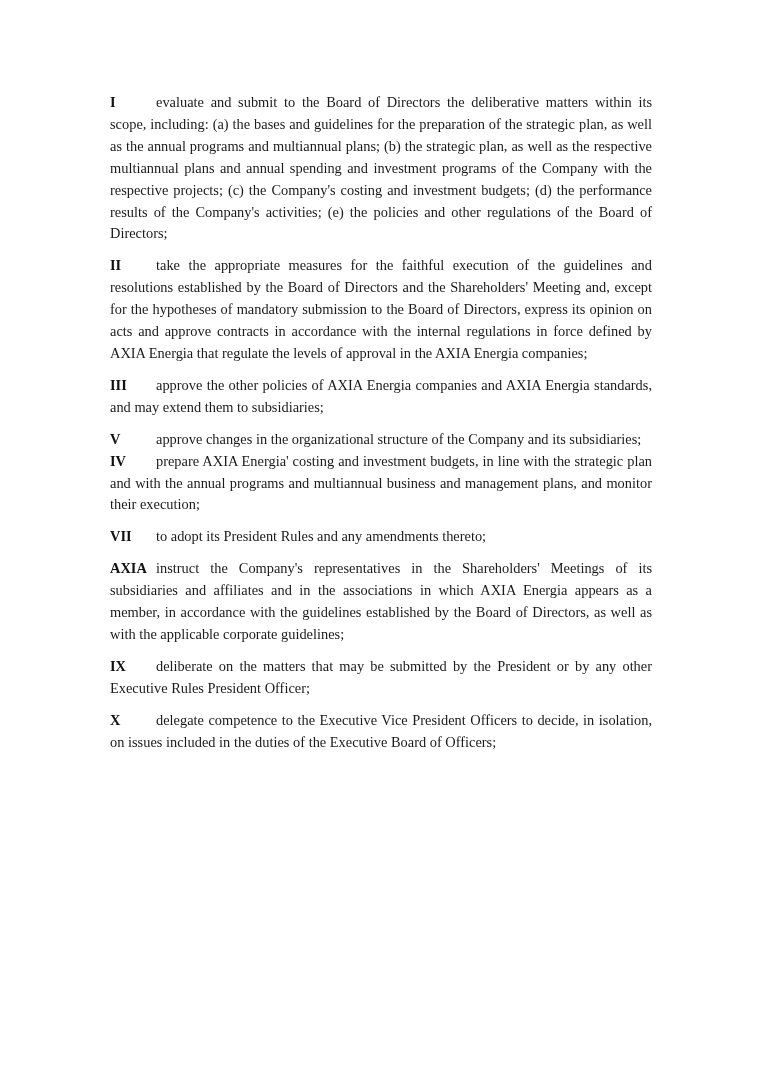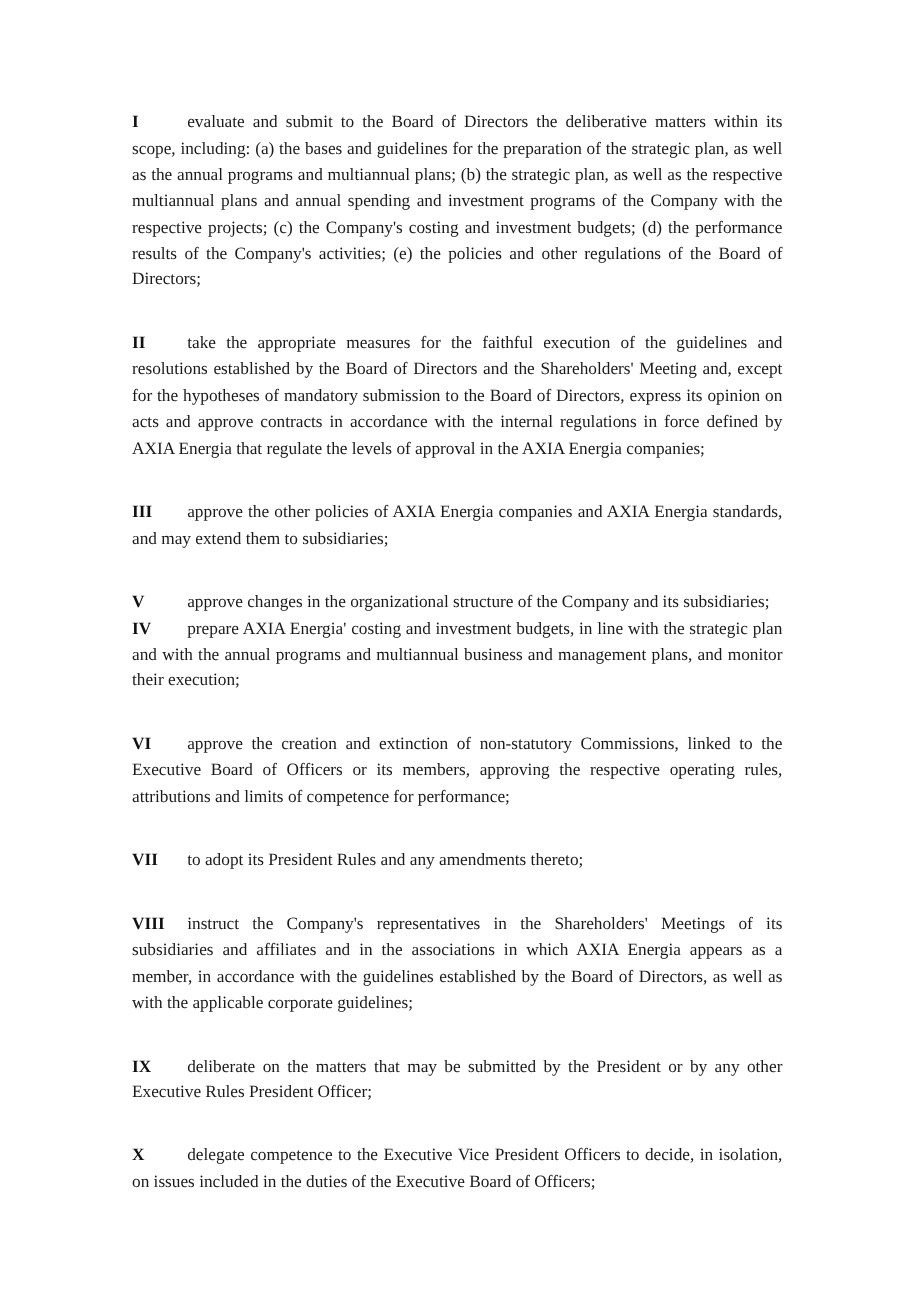--- a/index.html
+++ b/index.html
@@ -3,41 +3,40 @@
 <meta charset="utf-8">
 <style>
   html, body { margin: 0; padding: 0; background: #ffffff; }
   body { width: 766px; height: 1083px; position: relative; overflow: hidden; }
   .page {
     position: absolute; left: 110px; top: 92px; width: 542px;
     font-family: Liberation Serif, serif;
     font-size: 14.4px; line-height: 21.9px; color: #1a1a1a;
   }
   .item { text-align: justify; margin: 0; }
-  .gap { margin-top: 31px; }
+  .gap { margin-top: 10px; }
   .num {
     display: inline-block; width: 46px; font-weight: bold; color: #111;
   }
 </style>
 </head>
 <body>
 
 <div class="page">
   <p class="item"><span class="num">I</span><span>evaluate and submit to the Board of Directors the deliberative matters within its scope, including: (a) the bases and guidelines for the preparation of the strategic plan, as well as the annual programs and multiannual plans; (b) the strategic plan, as well as the respective multiannual plans and annual spending and investment programs of the Company with the respective projects; (c) the Company's costing and investment budgets; (d) the performance results of the Company's activities; (e) the policies and other regulations of the Board of Directors;</span></p>
 
   <p class="item gap"><span class="num">II</span><span>take the appropriate measures for the faithful execution of the guidelines and resolutions established by the Board of Directors and the Shareholders' Meeting and, except for the hypotheses of mandatory submission to the Board of Directors, express its opinion on acts and approve contracts in accordance with the internal regulations in force defined by AXIA Energia that regulate the levels of approval in the AXIA Energia companies;</span></p>
 
   <p class="item gap"><span class="num">III</span><span>approve the other policies of AXIA Energia companies and AXIA Energia standards, and may extend them to subsidiaries;</span></p>
 
   <p class="item gap"><span class="num">V</span><span>approve changes in the organizational structure of the Company and its subsidiaries;</span></p>
 
   <p class="item"><span class="num">IV</span><span>prepare AXIA Energia' costing and investment budgets, in line with the strategic plan and with the annual programs and multiannual business and management plans, and monitor their execution;</span></p>
 
-  <p class="item gap"><span class="num">VI</span><span>approve the creation and extinction of non-statutory Commissions, linked to the Executive Board of Officers or its members, approving the respective operating rules, attributions and limits of competence for performance;</span></p>
 
   <p class="item gap"><span class="num">VII</span><span>to adopt its President Rules and any amendments thereto;</span></p>
 
-  <p class="item gap"><span class="num">VIII</span><span>instruct the Company's representatives in the Shareholders' Meetings of its subsidiaries and affiliates and in the associations in which AXIA Energia appears as a member, in accordance with the guidelines established by the Board of Directors, as well as with the applicable corporate guidelines;</span></p>
+  <p class="item gap"><span class="num">AXIA</span><span>instruct the Company's representatives in the Shareholders' Meetings of its subsidiaries and affiliates and in the associations in which AXIA Energia appears as a member, in accordance with the guidelines established by the Board of Directors, as well as with the applicable corporate guidelines;</span></p>
 
   <p class="item gap"><span class="num">IX</span><span>deliberate on the matters that may be submitted by the President or by any other Executive Rules President Officer;</span></p>
 
   <p class="item gap"><span class="num">X</span><span>delegate competence to the Executive Vice President Officers to decide, in isolation, on issues included in the duties of the Executive Board of Officers;</span></p>
 </div>
 
 </body></html>

